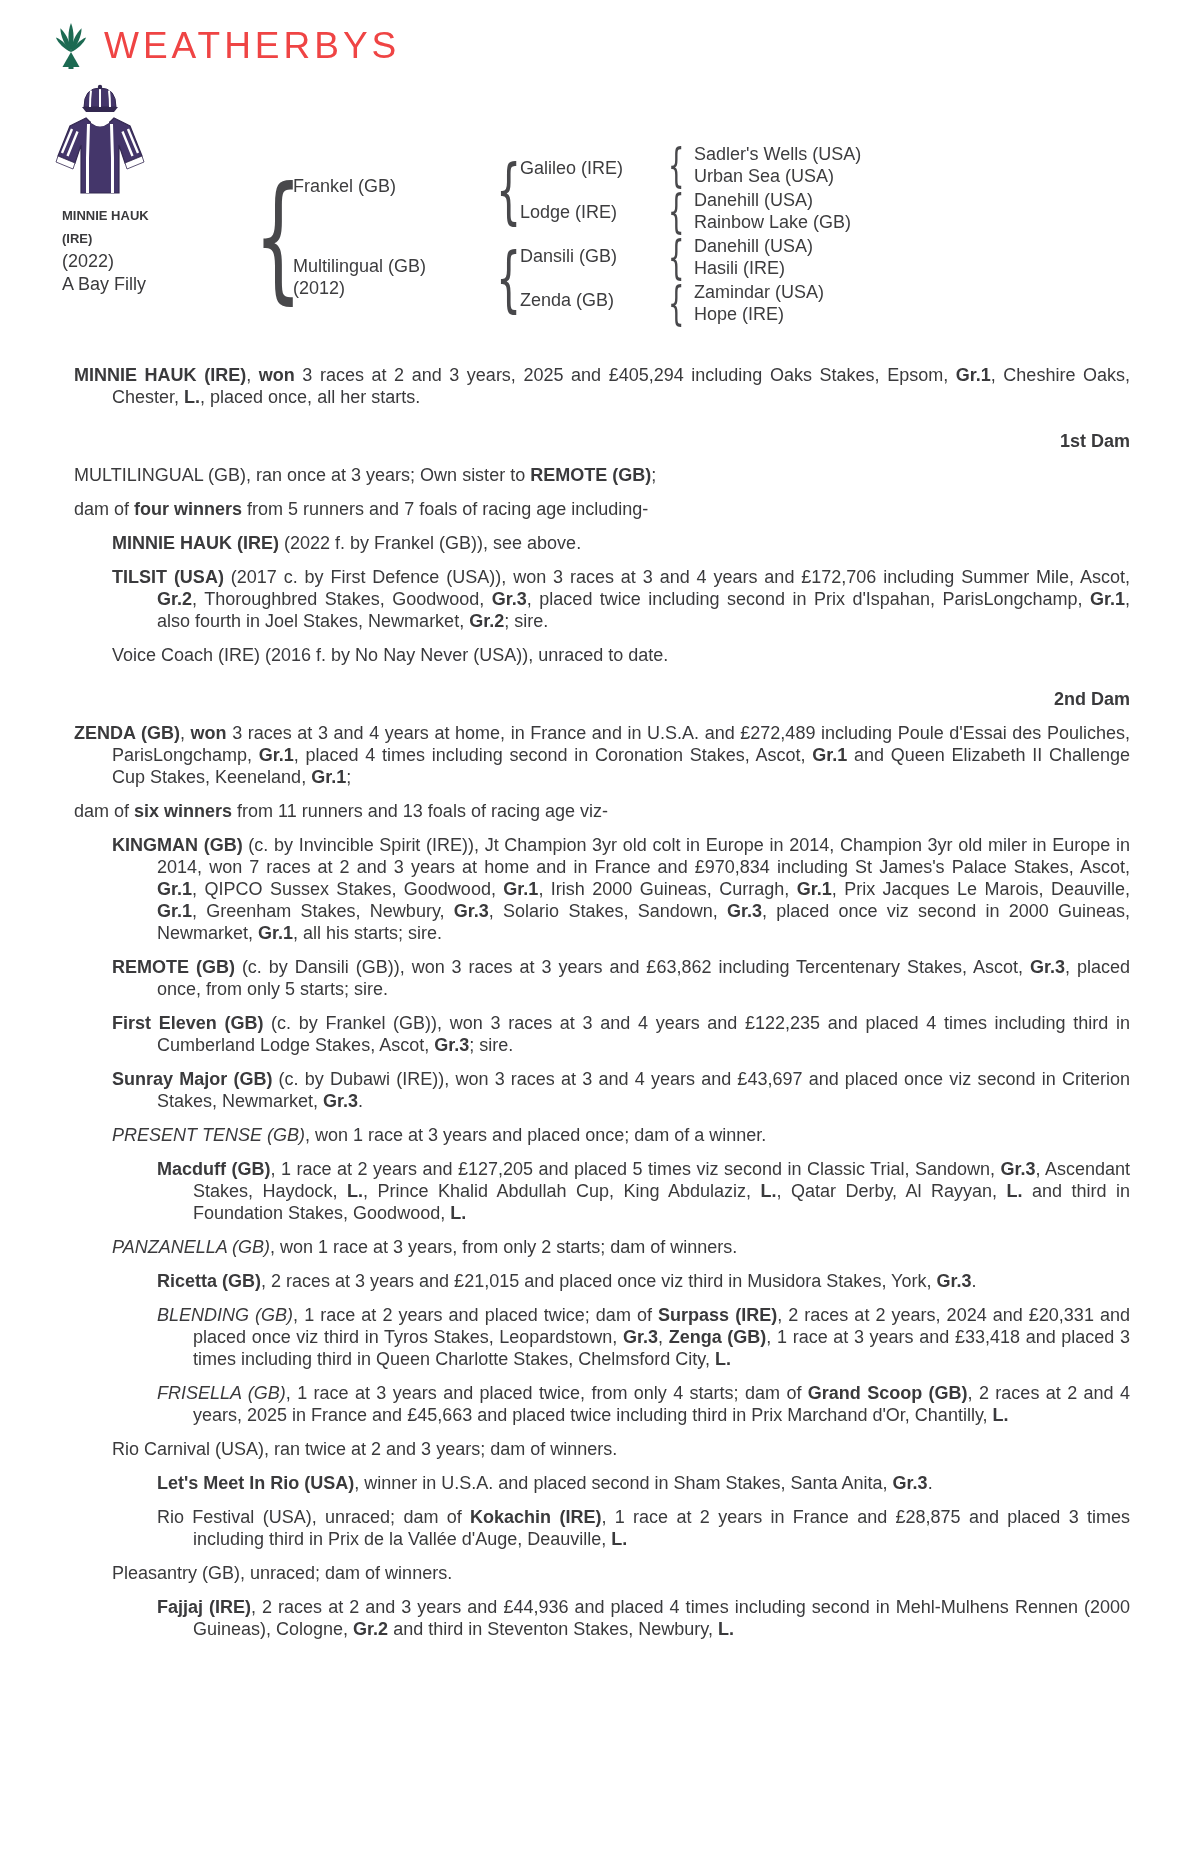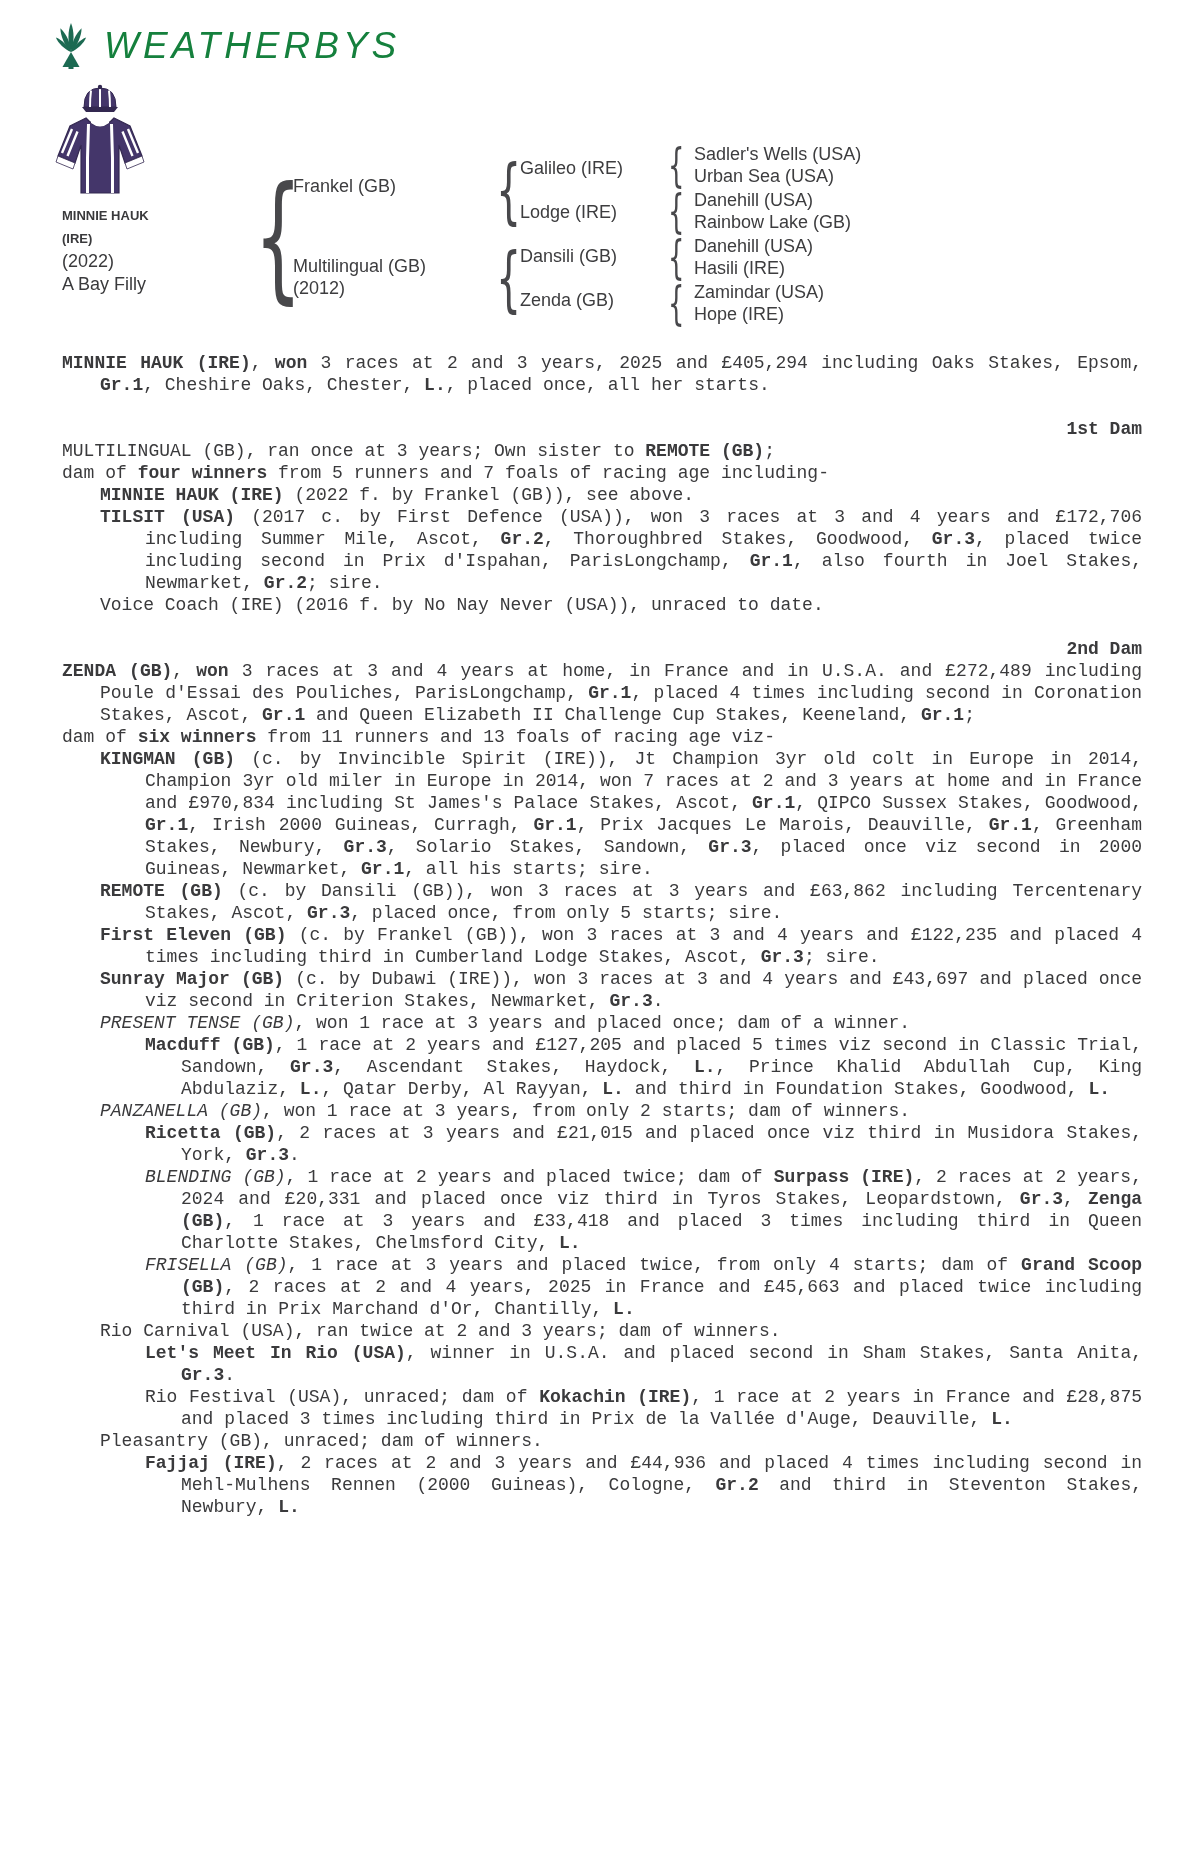--- a/index.html
+++ b/index.html
@@ -4,38 +4,38 @@
 <title>Weatherbys Pedigree Page</title>
 <style>
   html,body { margin:0; padding:0; background:#ffffff; }
   .page {
     position:relative; width:1200px; height:1851px; background:#ffffff;
     font-family:"Liberation Sans","DejaVu Sans",sans-serif;
     color:var(--text-ink,#3d3d3f); overflow:hidden;
   }
   
   .logo { position:absolute; left:48px; top:22px; display:flex; align-items:center; gap:10px; }
-  .wordmark { font-size:37px; letter-spacing:4px; color:#15803d; font-weight:400;font-style:italic; }
+  .wordmark { font-size:37px; letter-spacing:4px; color:#ef4444; font-weight:400; }
   
   .silks { position:absolute; left:50px; top:80px; width:100px; height:120px; }
   
   .pedigree { position:absolute; left:0; top:0; width:1200px; height:352px; }
   .subject { position:absolute; left:62px; top:204px; line-height:23px; font-size:18px; }
   .subject .s1 { font-weight:700; font-size:13px; }
   .pn { position:absolute; font-size:18px; white-space:nowrap; color:#3d3d3f; }
   .brace {
     position:absolute; line-height:1; color:#48484b; font-weight:400;
     font-family:"DejaVu Sans",sans-serif; transform:scaleX(0.55); transform-origin:left top;
   }
   
   .cat-body {
     position:absolute; left:62px; top:352px; width:1080px;
     font-size:18px; line-height:22px; text-align:justify; color:#3a3a3c;
   }
-  .cat-body p { margin:0;font-family:Liberation Mono, monospace; }
+  .cat-body p { margin:12px; }
   .cat-body p.h  { font-weight:700; margin-top:22px; text-align:right; }
   .cat-body p.p0 { padding-left:38px;  text-indent:-38px; }
   .cat-body p.pf { }
   .cat-body p.l1 { padding-left:83px;  text-indent:-45px; }
   .cat-body p.l2 { padding-left:119px; text-indent:-36px; }
   .b { font-weight:700; }
   .i { font-style:italic; }
   .n { }
 </style>
 </head>

